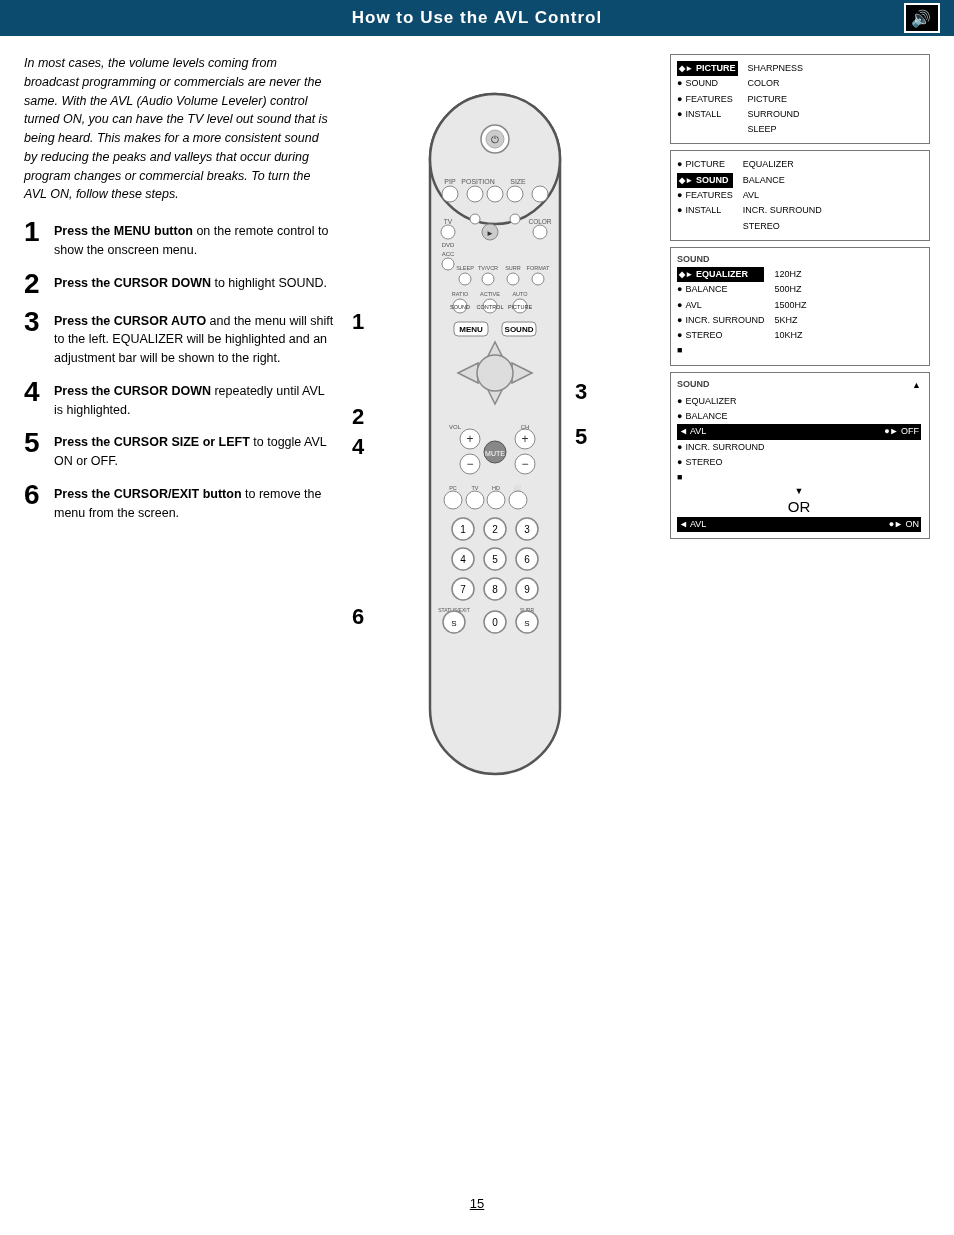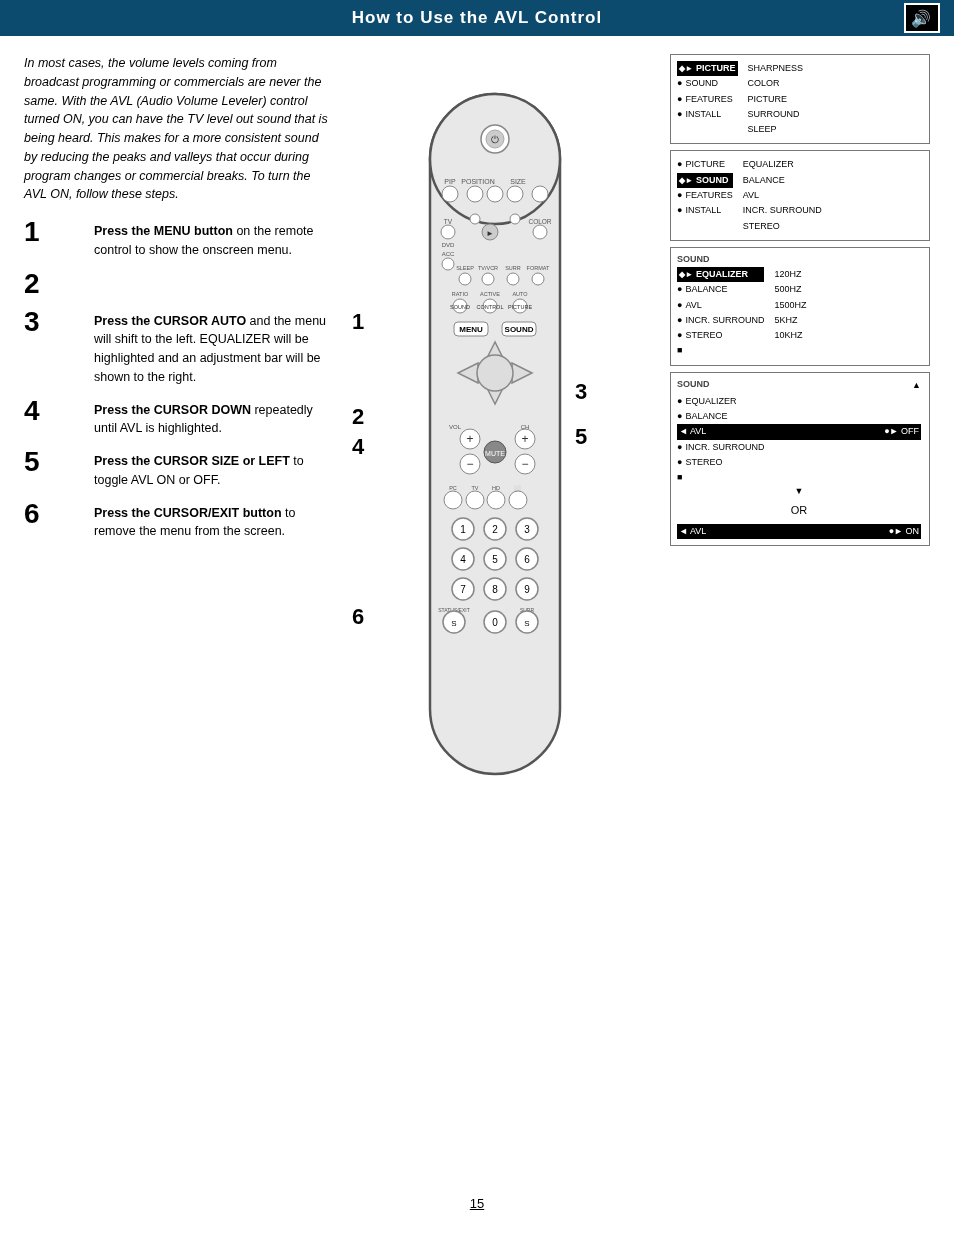--- a/index.html
+++ b/index.html
@@ -69,21 +69,20 @@
       font-size: 28px;
       font-weight: bold;
       line-height: 1;
       min-width: 22px;
     }
 
     .step-text {
       font-size: 12.5px;
       line-height: 1.5;
       padding-top: 4px;
-      margin-left: 40px;
     }
 
     .step-text strong {
       font-weight: bold;
     }
 
     .panel {
       border: 1.5px solid #777;
       padding: 6px 8px 6px 6px;
       margin-bottom: 6px;
@@ -116,22 +115,22 @@
       margin-right: 3px;
     }
 
     .tri {
       margin-right: 3px;
       font-size: 8px;
     }
 
     .or-line {
       text-align: center;
-      font-size: 11px;
-      margin: 8px 0;
+      font-size: 15px;
+      margin: 2px 0;
     }
 
     .separator-arrow {
       text-align: center;
       font-size: 9px;
     }
   </style>
 </head>
 <body>
 
@@ -150,20 +149,23 @@
 
       <div class="step">
         <div class="step-number">1</div>
         <div class="step-text">
           <strong>Press the MENU button</strong> on the remote control to show the onscreen menu.
         </div>
       </div>
 
       <div class="step">
         <div class="step-number">2</div>
+        <div class="step-text">
+          <strong>Press the CURSOR DOWN</strong> to highlight SOUND.
+        </div>
       </div>
 
       <div class="step">
         <div class="step-number">3</div>
         <div class="step-text">
           <strong>Press the CURSOR AUTO</strong> and the menu will shift to the left. EQUALIZER will be highlighted and an adjustment bar will be shown to the right.
         </div>
       </div>
 
       <div class="step">

